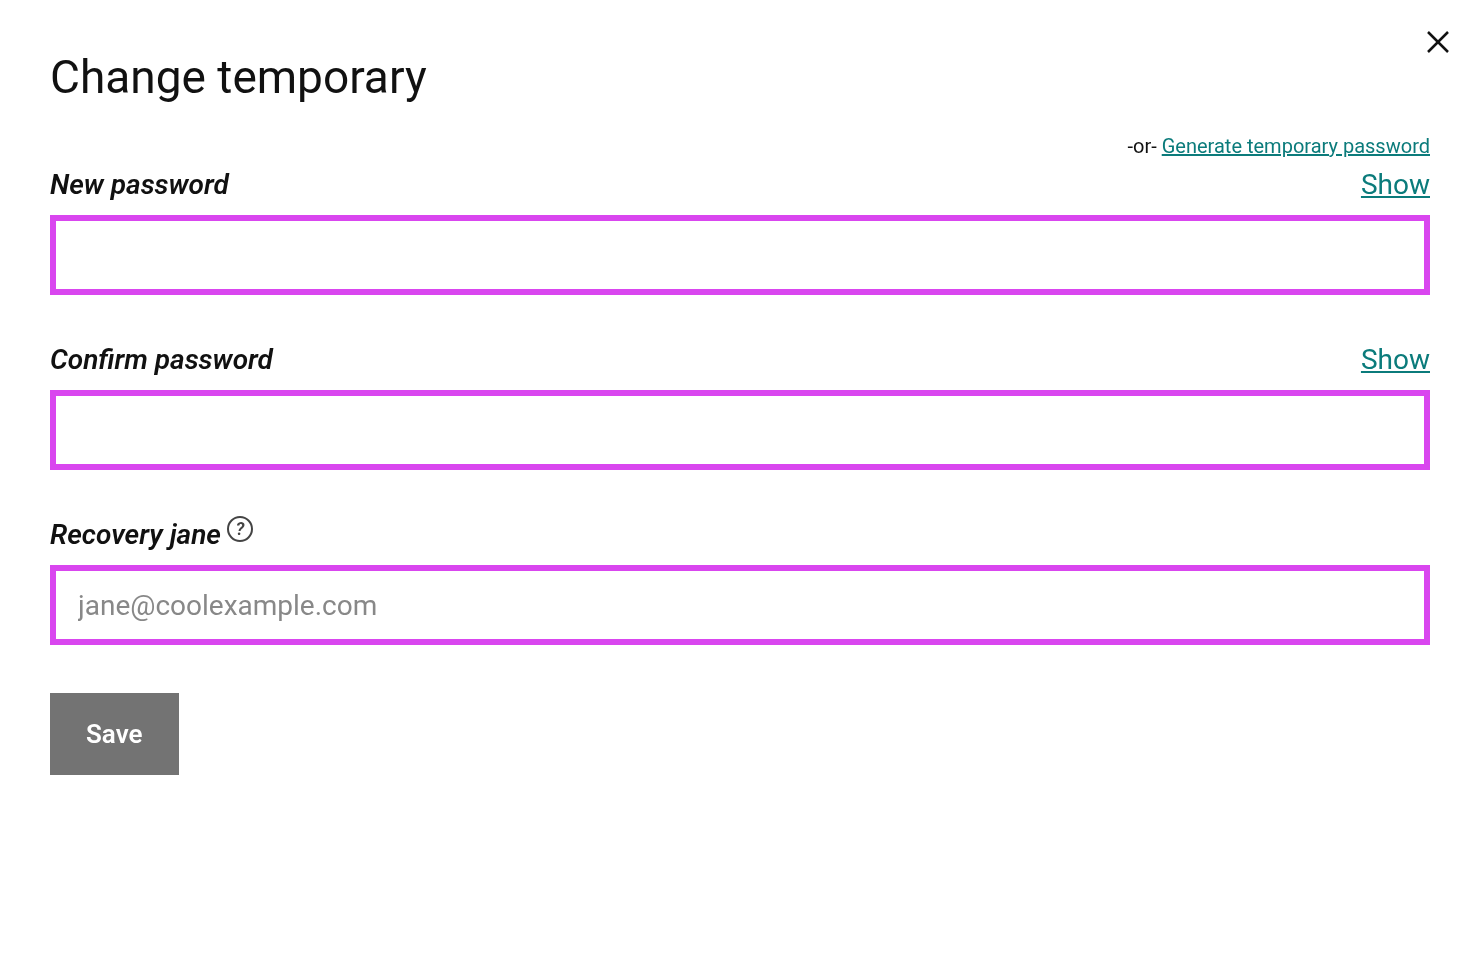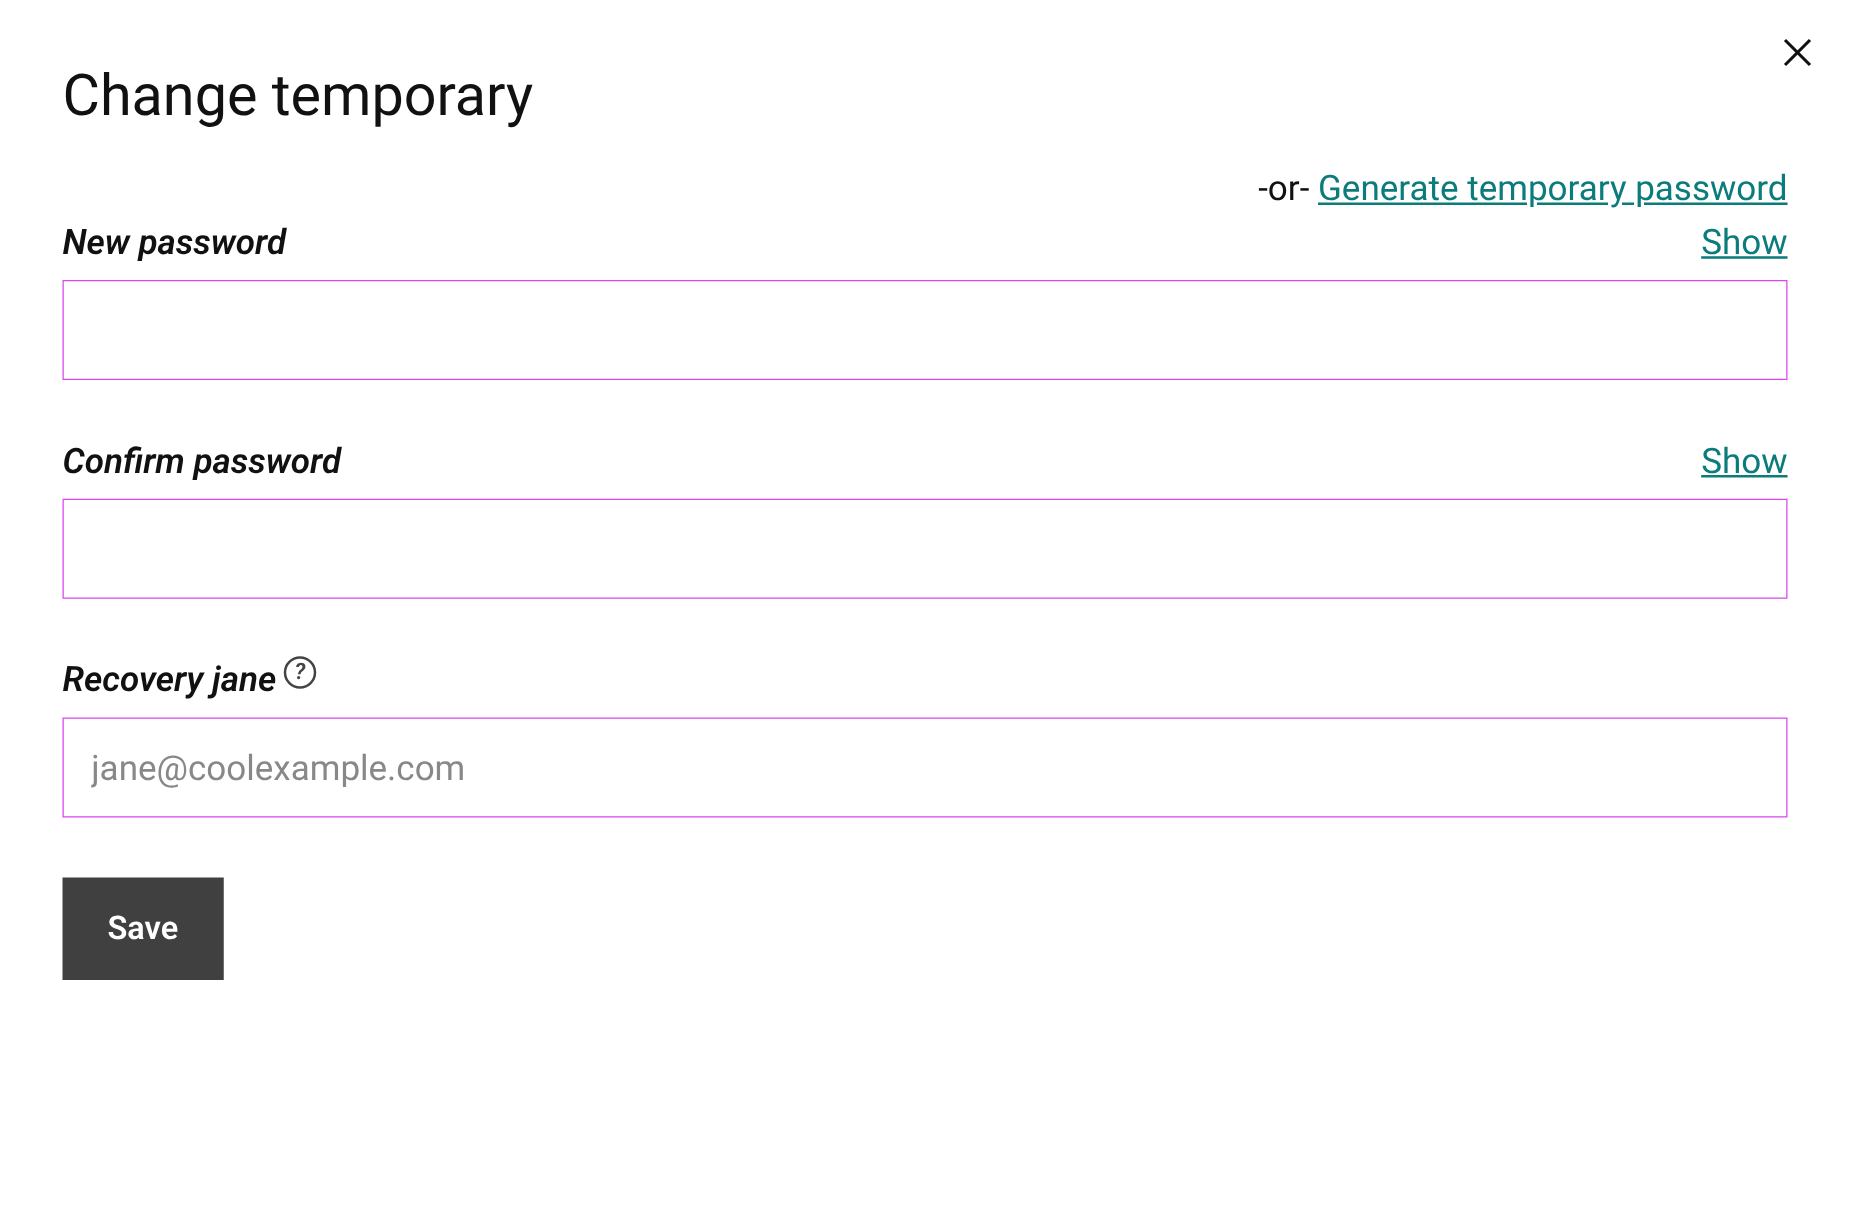--- a/index.html
+++ b/index.html
@@ -36,21 +36,21 @@
     }
     .title {
       font-size: 46px;
       font-weight: 400;
       color: #111;
       margin-bottom: 30px;
     }
     .generate-row {
       text-align: right;
       margin-bottom: 10px;
-      font-size: 28px;
+      font-size: 20px;
       color: #111;
     }
     .generate-row a {
       color: #0b7b7b;
       text-decoration: underline;
     }
     .field-group {
       margin-bottom: 48px;
     }
     .label-row {
@@ -73,21 +73,21 @@
       color: #0b7b7b;
       cursor: pointer;
       background: none;
       border: none;
       font-family: inherit;
       text-decoration: underline;
     }
     .text-input {
       width: 100%;
       height: 80px;
-      border: 1px solid #d946ef;
+      border: 6px solid #d946ef;
       font-size: 28px;
       padding: 0 22px;
       font-family: inherit;
       color: #111;
       background: #fff;
     }
     .text-input::placeholder {
       color: #888;
     }
     .help-icon {
@@ -100,21 +100,21 @@
       border-radius: 50%;
       font-size: 18px;
       font-weight: 600;
       color: #444;
       vertical-align: super;
       margin-left: 2px;
       position: relative;
       top: -6px;
     }
     .save-btn {
-      background: #404040;
+      background: #737373;
       color: #fff;
       border: none;
       font-size: 26px;
       font-weight: 600;
       padding: 26px 36px;
       cursor: pointer;
       font-family: inherit;
     }
   </style>
 </head>

